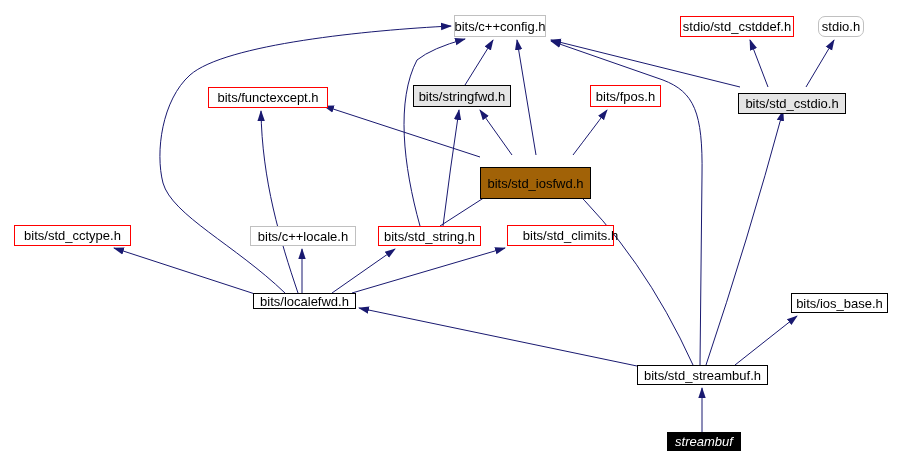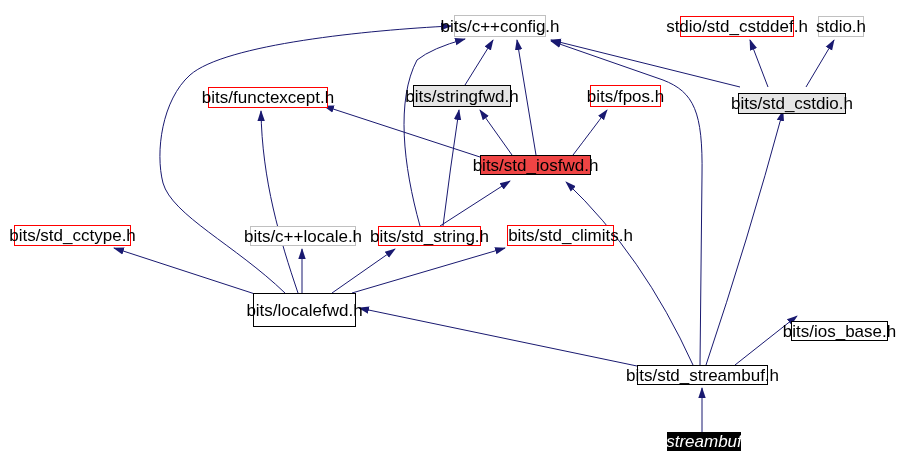--- a/index.html
+++ b/index.html
@@ -6,21 +6,21 @@
   body { width: 900px; height: 465px; position: relative; overflow: hidden; }
   #graph { position: absolute; left: 0; top: 0; width: 900px; height: 465px; }
   #edge-layer { position: absolute; left: 0; top: 0; }
   .edge { fill: none; stroke-width: 1; }
   .node {
     position: absolute;
     display: flex;
     align-items: center;
     justify-content: center;
     font-family: "Liberation Sans", sans-serif;
-    font-size: 17px;
+    font-size: 13px;
     line-height: 1;
     white-space: nowrap;
     border: 1px solid #000;
     box-sizing: border-box;
     background: #fff;
     cursor: pointer;
   }
 </style>
 </head>
 <body style="background: rgb(255, 255, 255);">
@@ -54,28 +54,28 @@
         <path d="M 332,293 L 395,249" class="edge" stroke="#191970" marker-end="url(#arrow)"></path>
         <path d="M 352,293 L 505,248" class="edge" stroke="#191970" marker-end="url(#arrow)"></path>
         <path d="M 298,293 C 280,240 262,180 261,111" class="edge" stroke="#191970" marker-end="url(#arrow)"></path>
         <path d="M 285,293 C 235,245 172,215 163,183 C 155,152 162,100 190,75 C 225,44 370,30 451,26" class="edge" stroke="#191970" marker-end="url(#arrow)"></path>
         <path d="M 465,85 L 493,40" class="edge" stroke="#191970" marker-end="url(#arrow)"></path>
       </g>
   </svg>
   <div id="nodes">
       <div class="node" style="left: 454px; top: 15px; width: 92px; height: 22px; border-color: rgb(192, 192, 192); background: rgb(255, 255, 255); color: rgb(0, 0, 0);">bits/c++config.h</div>
       <div class="node" style="left: 680px; top: 16px; width: 114px; height: 21px; border-color: rgb(255, 0, 0); background: rgb(255, 255, 255); color: rgb(0, 0, 0);">stdio/std_cstddef.h</div>
-      <div class="node" style="left: 818px; top: 16px; width: 46px; height: 21px; border-color: rgb(192, 192, 192); background: rgb(255, 255, 255); color: rgb(0, 0, 0);">stdio.h</div>
+      <div class="node" style="left: 818px; top: 16px; width: 46px; height: 21px; border-color: rgb(192, 192, 192); background: rgb(255, 255, 255); color: rgb(0, 0, 0); border-radius: 7px;">stdio.h</div>
       <div class="node" style="left: 208px; top: 87px; width: 120px; height: 21px; border-color: rgb(255, 0, 0); background: rgb(255, 255, 255); color: rgb(0, 0, 0);">bits/functexcept.h</div>
       <div class="node" style="left: 413px; top: 85px; width: 98px; height: 22px; border-color: rgb(0, 0, 0); background: #e5e5e5; color: rgb(0, 0, 0);">bits/stringfwd.h</div>
       <div class="node" style="left: 590px; top: 85px; width: 71px; height: 22px; border-color: rgb(255, 0, 0); background: rgb(255, 255, 255); color: rgb(0, 0, 0);">bits/fpos.h</div>
       <div class="node" style="left: 738px; top: 93px; width: 108px; height: 21px; border-color: rgb(0, 0, 0); background: #e5e5e5; color: rgb(0, 0, 0);">bits/std_cstdio.h</div>
-      <div class="node" style="left: 480px; top: 155px; width: 111px; height: 20px; border-color: rgb(0, 0, 0); background: #ef4444; color: rgb(0, 0, 0);">bits/std_iosfwd.h</div>
+      <div class="node" style="left: 480px; top: 167px; width: 111px; height: 32px; border-color: rgb(0, 0, 0); background: #a16207; color: rgb(0, 0, 0);">bits/std_iosfwd.h</div>
       <div class="node" style="left: 14px; top: 225px; width: 117px; height: 21px; border-color: rgb(255, 0, 0); background: rgb(255, 255, 255); color: rgb(0, 0, 0);">bits/std_cctype.h</div>
       <div class="node" style="left: 250px; top: 226px; width: 106px; height: 20px; border-color: rgb(192, 192, 192); background: rgb(255, 255, 255); color: rgb(0, 0, 0);">bits/c++locale.h</div>
       <div class="node" style="left: 378px; top: 226px; width: 103px; height: 20px; border-color: rgb(255, 0, 0); background: rgb(255, 255, 255); color: rgb(0, 0, 0);">bits/std_string.h</div>
       <div class="node" style="left: 507px; top: 225px; width: 107px; height: 21px; border-color: rgb(255, 0, 0); background: rgb(255, 255, 255); color: rgb(0, 0, 0); padding-left: 20px;">bits/std_climits.h</div>
-      <div class="node" style="left: 253px; top: 293px; width: 103px; height: 34px; border-color: rgb(0, 0, 0); background: rgb(255, 255, 255); color: rgb(0, 0, 0);">bits/localefwd.h</div>
-      <div class="node" style="left: 791px; top: 293px; width: 97px; height: 20px; border-color: rgb(0, 0, 0); background: rgb(255, 255, 255); color: rgb(0, 0, 0); margin-top: 28px;">bits/ios_base.h</div>
+      <div class="node" style="left: 253px; top: 293px; width: 103px; height: 16px; border-color: rgb(0, 0, 0); background: rgb(255, 255, 255); color: rgb(0, 0, 0);">bits/localefwd.h</div>
+      <div class="node" style="left: 791px; top: 293px; width: 97px; height: 20px; border-color: rgb(0, 0, 0); background: rgb(255, 255, 255); color: rgb(0, 0, 0);">bits/ios_base.h</div>
       <div class="node" style="left: 637px; top: 365px; width: 131px; height: 20px; border-color: rgb(0, 0, 0); background: rgb(255, 255, 255); color: rgb(0, 0, 0);">bits/std_streambuf.h</div>
       <div class="node" style="left: 667px; top: 432px; width: 74px; height: 19px; border-color: rgb(0, 0, 0); background: rgb(0, 0, 0); color: rgb(255, 255, 255); font-style: italic;">streambuf</div>
     </div>
 </div>
 
 </body></html>

